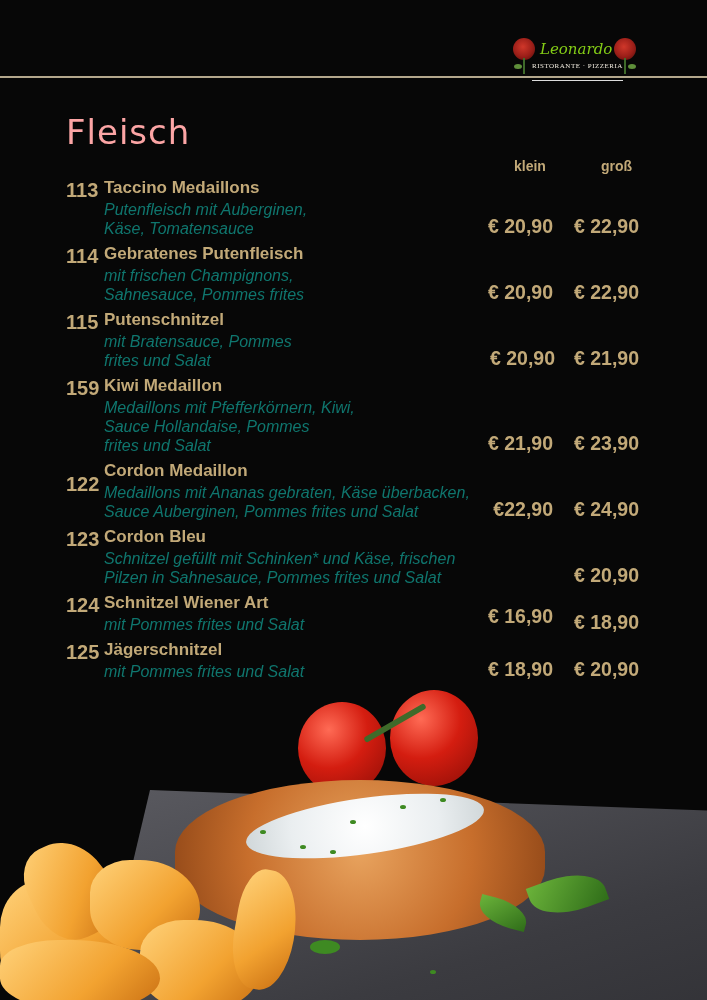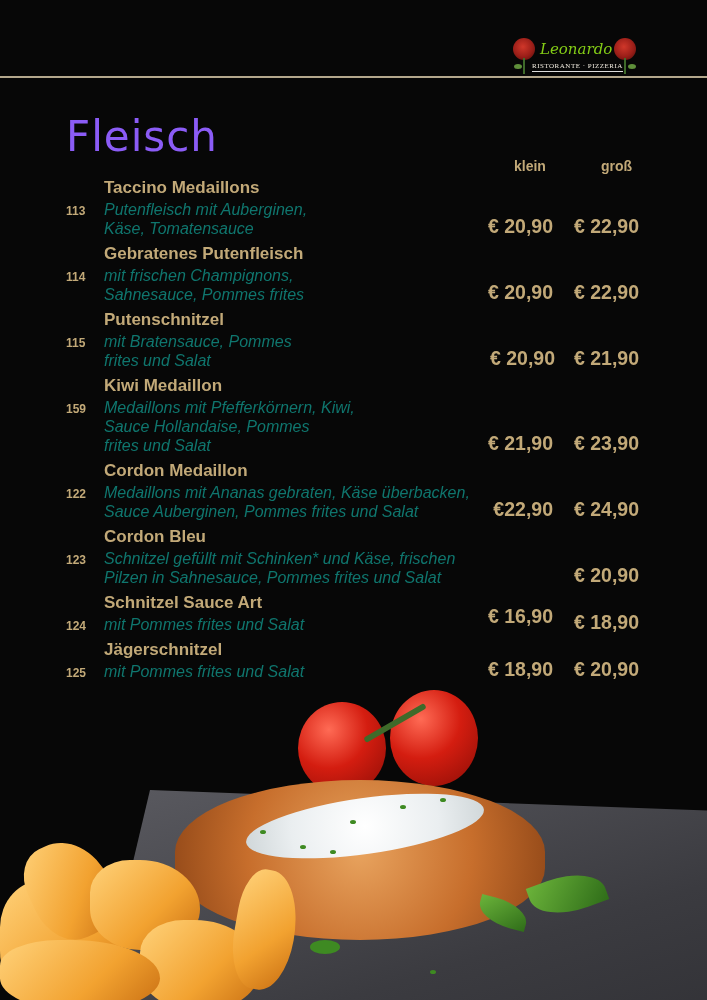--- a/index.html
+++ b/index.html
@@ -1,27 +1,27 @@
 <!DOCTYPE html>
 <html><head>
 <meta charset="utf-8">
 <style>
   html,body{margin:0;padding:0;}
   body{width:707px;height:1000px;background:#070707;position:relative;overflow:hidden;font-family:"Liberation Sans",sans-serif;color:#c2a978;}
   .hline{position:absolute;left:0;top:76px;width:707px;height:2px;background:#b3a78c;}
   .logo{position:absolute;left:510px;top:34px;width:130px;height:44px;}
   .logo .name{position:absolute;left:30px;top:6px;font-family:"DejaVu Serif",serif;font-style:italic;color:#84cc16;font-size:15px;}
-  .logo .sub{position:absolute;left:22px;top:28px;font-family:"Liberation Serif",serif;color:#f2ece0;font-size:7px;letter-spacing:0.5px;border-bottom:1px solid #ddd;padding-bottom:1px;}
+  .logo .sub{position:absolute;left:22px;top:28px;font-family:"Liberation Serif",serif;color:#f2ece0;font-size:7px;letter-spacing:0.5px;border-bottom:1px solid #ddd;padding-bottom:10px;}
   .rose{position:absolute;top:4px;width:22px;height:22px;border-radius:50%;background:radial-gradient(circle at 45% 40%,#d0372a 0%,#9a1e18 55%,#4c0b08 100%);}
   .stem{position:absolute;top:24px;width:2px;height:16px;background:#3e6a2a;}
   .leaf{position:absolute;top:30px;width:8px;height:5px;border-radius:50%;background:#5f8f3a;}
-  .title{position:absolute;left:66px;top:112px;font-family:"DejaVu Sans",sans-serif;font-size:42px;color:#8b5cf6;letter-spacing:1px;}
+  .title{position:absolute;left:66px;top:112px;font-family:"DejaVu Sans",sans-serif;font-size:34px;color:#fca5a5;letter-spacing:1px;}
   .colhead{position:absolute;top:158px;font-size:14px;font-weight:bold;color:#c2a978;}
   .item{position:absolute;left:0;width:707px;}
-  .num{position:absolute;left:66px;font-size:12px;font-weight:bold;margin-top:25px;}
+  .num{position:absolute;left:66px;font-size:20px;font-weight:bold;}
   .iname{position:absolute;left:104px;font-size:17px;font-weight:bold;}
   .desc{position:absolute;left:104px;font-size:16px;line-height:19px;color:#0f766e;white-space:pre-line;font-style:italic;}
   .price{position:absolute;font-size:19.5px;font-weight:bold;text-align:right;width:90px;}
   .pk{left:463px;}
   .pg{left:549px;}
   .photo{position:absolute;left:0;top:680px;width:707px;height:320px;overflow:hidden;}
   .slate{position:absolute;left:150px;top:110px;width:700px;height:320px;background:linear-gradient(160deg,#58585e 0%,#3b3b40 50%,#2a2a2e 100%);transform:skewY(-12deg) rotate(14deg);transform-origin:left top;}
   .tomato{position:absolute;border-radius:50%;background:radial-gradient(circle at 35% 30%,#ff6b55 0%,#d41d10 45%,#8a0d06 100%);}
   .schnitzel{position:absolute;left:175px;top:100px;width:370px;height:160px;border-radius:50%/45%;background:radial-gradient(circle at 50% 45%,#e8a35e 0%,#c76e2c 55%,#8c4416 100%);}
   .sauce{position:absolute;left:245px;top:118px;width:240px;height:56px;border-radius:50%;background:radial-gradient(circle,#ffffff 0%,#eaeef0 60%,#cfd6d8 100%);transform:rotate(-8deg);}
@@ -80,40 +80,40 @@
   <span class="num" style="top:1px">159</span>
   <span class="iname">Kiwi Medaillon</span>
   <span class="desc" style="top:22px">Medaillons mit Pfefferkörnern, Kiwi,
 Sauce Hollandaise, Pommes
 frites und Salat</span>
   <span class="price pk" style="top:56px">€ 21,90</span>
   <span class="price pg" style="top:56px">€ 23,90</span>
 </div>
 
 <div class="item" style="top:461px">
-  <span class="num" style="top:1px">122</span>
+  <span class="num" style="top:12px">122</span>
   <span class="iname">Cordon Medaillon</span>
   <span class="desc" style="top:22px">Medaillons mit Ananas gebraten, Käse überbacken,
 Sauce Auberginen, Pommes frites und Salat</span>
   <span class="price pk" style="top:37px">€22,90</span>
   <span class="price pg" style="top:37px">€ 24,90</span>
 </div>
 
 <div class="item" style="top:527px">
   <span class="num" style="top:1px">123</span>
   <span class="iname">Cordon Bleu</span>
   <span class="desc" style="top:22px">Schnitzel gefüllt mit Schinken* und Käse, frischen
 Pilzen in Sahnesauce, Pommes frites und Salat</span>
   <span class="price pk" style="top:37px"></span>
   <span class="price pg" style="top:37px">€ 20,90</span>
 </div>
 
 <div class="item" style="top:593px">
   <span class="num" style="top:1px">124</span>
-  <span class="iname">Schnitzel Sauce Art</span>
+  <span class="iname">Schnitzel Wiener Art</span>
   <span class="desc" style="top:22px">mit Pommes frites und Salat</span>
   <span class="price pk" style="top:12px">€ 16,90</span>
   <span class="price pg" style="top:18px">€ 18,90</span>
 </div>
 
 <div class="item" style="top:640px">
   <span class="num" style="top:1px">125</span>
   <span class="iname">Jägerschnitzel</span>
   <span class="desc" style="top:22px">mit Pommes frites und Salat</span>
   <span class="price pk" style="top:18px">€ 18,90</span>

